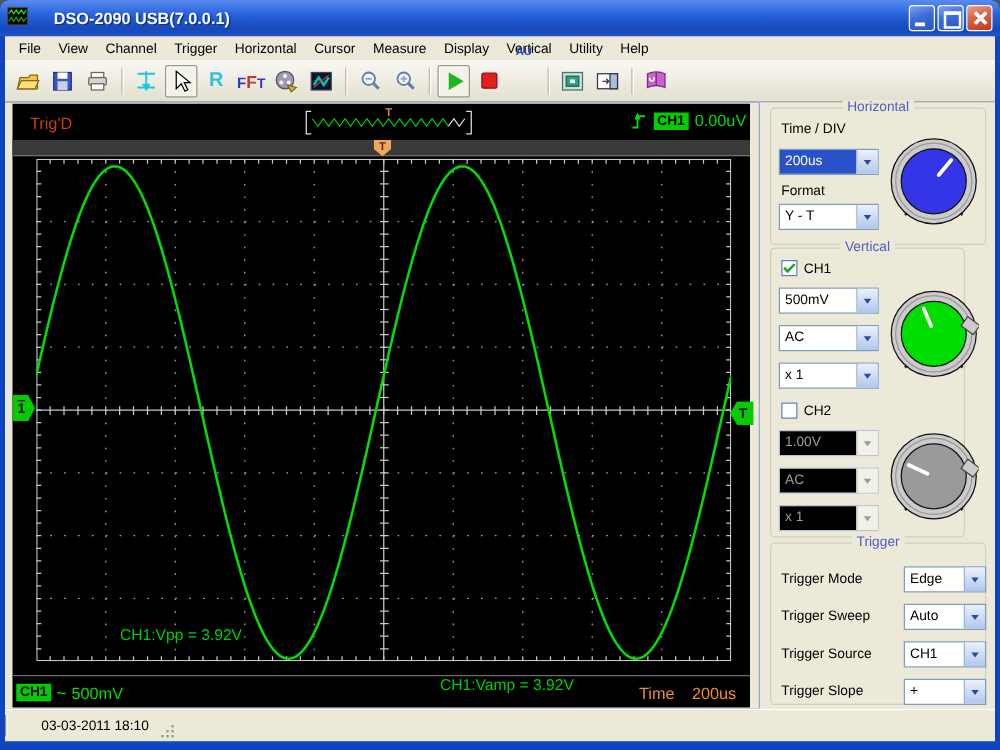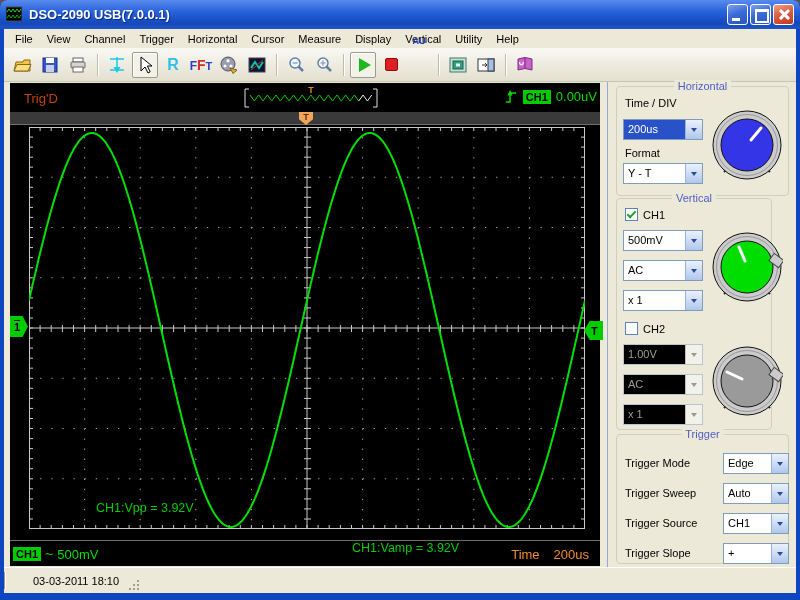--- a/index.html
+++ b/index.html
@@ -1,20 +1,20 @@
 <!DOCTYPE html>
 <html><head>
 <meta charset="utf-8">
 <style>
   html,body{margin:0;padding:0;background:#555;}
   *{box-sizing:border-box;}
   .window{position:relative;width:800px;height:600px;background:#0F45BE;border-radius:7px 7px 0 0;overflow:hidden;
           font-family:"Liberation Sans",sans-serif;font-size:11px;color:#000;}
   
-  .titlebar{position:absolute;left:0;top:0;width:800px;height:29px;display:flex;align-items:center;gap:7px;padding:0 6px;
+  .titlebar{position:absolute;left:0;top:0;width:800px;height:29px;display:flex;align-items:center;gap:21px;padding:0 6px;
             background:linear-gradient(180deg,#5A8AEE 0%,#2763DC 40%,#1549BC 80%,#1E55C8 100%);border-radius:7px 7px 0 0;}
   .title{color:#fff;font-size:13px;font-weight:bold;text-shadow:1px 1px 1px #0A2A80;flex:1;}
   .winbtns{display:flex;gap:2px;}
   .wbtn{width:21px;height:21px;border-radius:3px;border:1px solid #fff;position:relative;
         background:linear-gradient(160deg,#7DA2EC,#3C6CD8 45%,#2A55BC);}
   .wbtn.min::after{content:"";position:absolute;left:4px;bottom:3px;width:8px;height:3px;background:#fff;}
   .wbtn.max::after{content:"";position:absolute;left:4px;top:4px;width:10px;height:9px;border:2px solid #fff;border-top-width:3px;}
   .wbtn.close{background:linear-gradient(160deg,#F0A088,#D96045 45%,#C23818);}
   .wbtn.close::before,.wbtn.close::after{content:"";position:absolute;left:9px;top:3px;width:3px;height:13px;background:#fff;border-radius:1px;}
   .wbtn.close::before{transform:rotate(45deg);}

